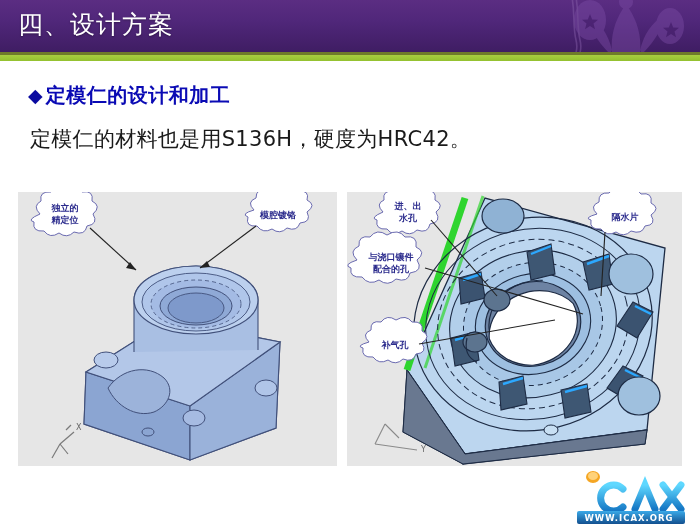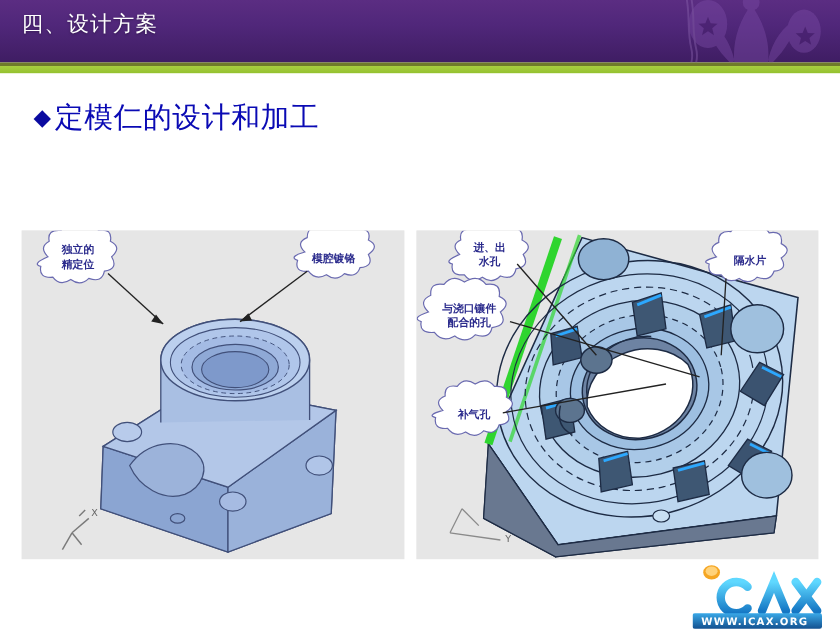--- a/index.html
+++ b/index.html
@@ -16,21 +16,21 @@
     position:absolute;left:0;top:0;width:700px;height:52px;
     background:linear-gradient(180deg,#5b2d82 0%,#50277a 40%,#3f1d63 100%);
     overflow:hidden;
   }
   .header-deco{
     position:absolute;right:0;top:-6px;width:150px;height:62px;
     opacity:.55;pointer-events:none;
   }
   .header-title{
     position:absolute;left:18px;top:8px;
-    font-size:18px;color:#ffffff;letter-spacing:1px;
+    font-size:25px;color:#ffffff;letter-spacing:1px;
     font-family:"DejaVu Sans","Liberation Sans",sans-serif;
     text-shadow:0 1px 2px rgba(0,0,0,.35);
     white-space:nowrap;
   }
   .rule-dark{
     position:absolute;left:0;top:52px;width:700px;height:3px;background:#6f7a2a;
   }
   .rule-green{
     position:absolute;left:0;top:55px;width:700px;height:6px;
     background:linear-gradient(180deg,#a9ce40 0%,#94c12f 100%);
@@ -38,21 +38,21 @@
 
   
   .bullet-line{
     position:absolute;left:28px;top:82px;
     display:flex;align-items:center;gap:2px;white-space:nowrap;
   }
   .diamond{
     color:#0a0aa0;font-size:19px;line-height:1;margin-right:1px;
   }
   .bullet-text{
-    color:#0a0ab4;font-size:24px;font-weight:normal;letter-spacing:.5px;
+    color:#0a0ab4;font-size:20px;font-weight:bold;letter-spacing:.5px;
   }
   .para{
     position:absolute;left:30px;top:125px;
     color:#1a1a1a;font-size:21px;letter-spacing:.3px;white-space:nowrap;
   }
 
   
   .figs{position:absolute;left:0;top:192px;width:700px;height:275px;}
   .fig{
     position:absolute;top:0;background:#e6e6e6;overflow:hidden;
@@ -94,20 +94,21 @@
     </svg>
     <div class="header-title">四、设计方案</div>
   </div>
   <div class="rule-dark"></div>
   <div class="rule-green"></div>
 
   <div class="bullet-line">
     <span class="diamond">◆</span>
     <span class="bullet-text">定模仁的设计和加工</span>
   </div>
+  <div class="para">定模仁的材料也是用S136H，硬度为HRC42。</div>
 
   <div class="figs">
 
     <div class="fig left">
       <svg width="319" height="274" viewBox="0 0 319 274" xmlns="http://www.w3.org/2000/svg">
         <rect width="319" height="274" fill="#e6e6e6"></rect>
 
         <g>
 
           <path d="M68 180 L150 128 L262 150 L258 236 L172 268 L66 232 Z" fill="#9fb6dd" stroke="#41507a" stroke-width="1.1"></path>

